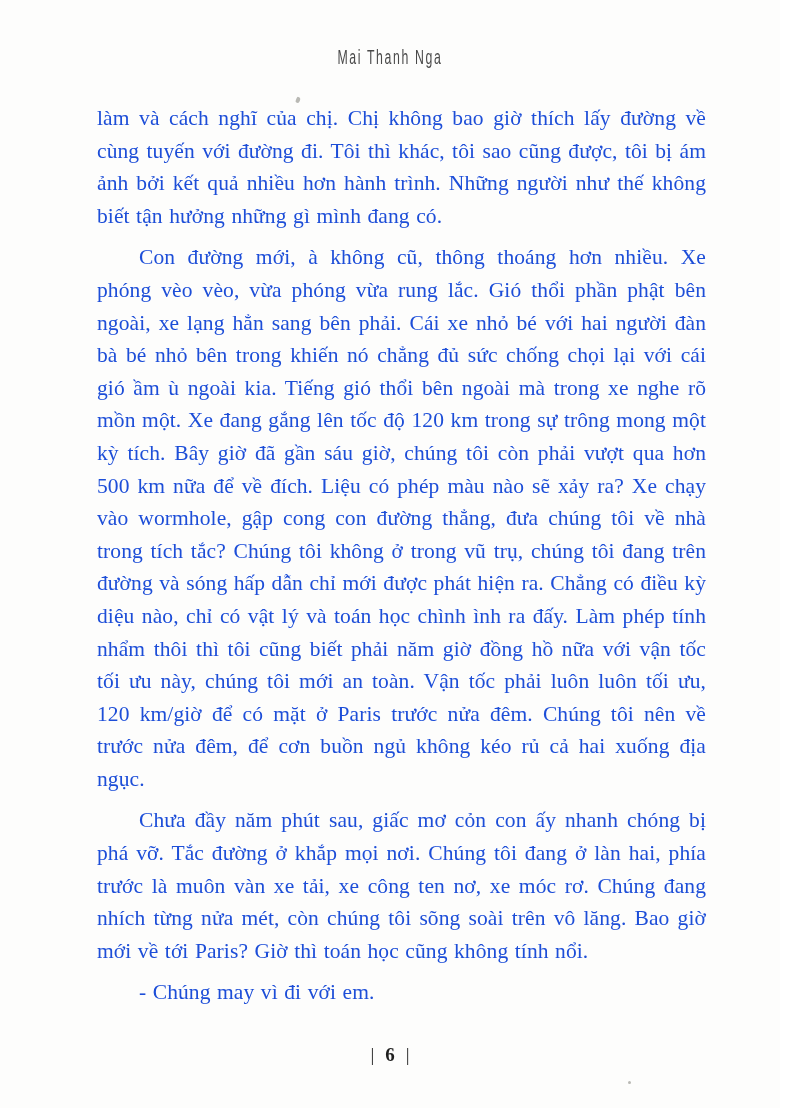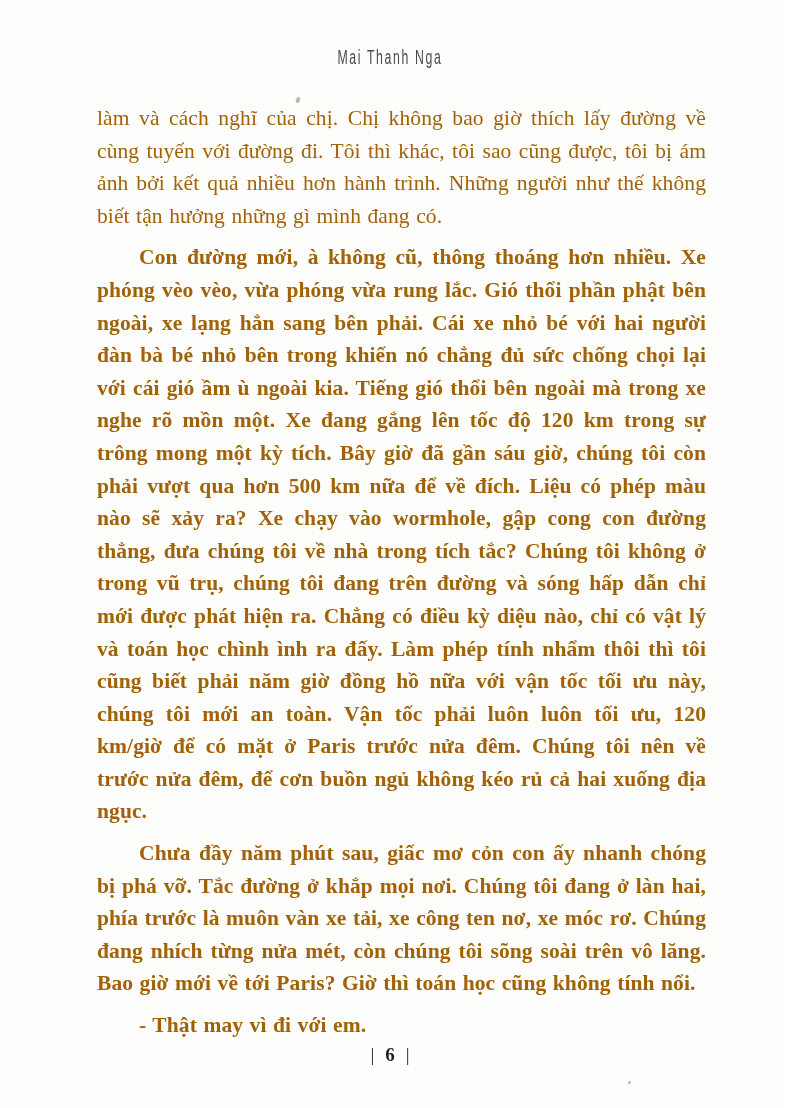--- a/index.html
+++ b/index.html
@@ -30,30 +30,29 @@
     transform-origin: center top;
   }
   .body-text {
     position: absolute;
     left: 97px;
     top: 102px;
     width: 609px;
     text-align: justify;
     font-size: 21.5px;
     line-height: 32.6px;
-    color: #a16207;
+    color: #1d4ed8;
     letter-spacing: 0.1px;
     word-spacing: 1px;
   }
   .para {
     margin: 0 0 9px 0;
   }
   .para.indent {
     text-indent: 42px;
-    font-weight: bold;
   }
   .page-footer {
     position: absolute;
     top: 1044px;
     left: 0;
     width: 100%;
     text-align: center;
     font-size: 19px;
     color: #1f1f1f;
   }
@@ -91,21 +90,21 @@
 <div class="page">
 
   <div class="running-header">Mai Thanh Nga</div>
 
   <span class="scan-speck speck-1"></span>
 
   <div class="body-text">
     <p class="para">làm và cách nghĩ của chị. Chị không bao giờ thích lấy đường về cùng tuyến với đường đi. Tôi thì khác, tôi sao cũng được, tôi bị ám ảnh bởi kết quả nhiều hơn hành trình. Những người như thế không biết tận hưởng những gì mình đang có.</p>
     <p class="para indent">Con đường mới, à không cũ, thông thoáng hơn nhiều. Xe phóng vèo vèo, vừa phóng vừa rung lắc. Gió thổi phần phật bên ngoài, xe lạng hẳn sang bên phải. Cái xe nhỏ bé với hai người đàn bà bé nhỏ bên trong khiến nó chẳng đủ sức chống chọi lại với cái gió ầm ù ngoài kia. Tiếng gió thổi bên ngoài mà trong xe nghe rõ mồn một. Xe đang gắng lên tốc độ 120 km trong sự trông mong một kỳ tích. Bây giờ đã gần sáu giờ, chúng tôi còn phải vượt qua hơn 500 km nữa để về đích. Liệu có phép màu nào sẽ xảy ra? Xe chạy vào wormhole, gập cong con đường thẳng, đưa chúng tôi về nhà trong tích tắc? Chúng tôi không ở trong vũ trụ, chúng tôi đang trên đường và sóng hấp dẫn chỉ mới được phát hiện ra. Chẳng có điều kỳ diệu nào, chỉ có vật lý và toán học chình ình ra đấy. Làm phép tính nhẩm thôi thì tôi cũng biết phải năm giờ đồng hồ nữa với vận tốc tối ưu này, chúng tôi mới an toàn. Vận tốc phải luôn luôn tối ưu, 120 km/giờ để có mặt ở Paris trước nửa đêm. Chúng tôi nên về trước nửa đêm, để cơn buồn ngủ không kéo rủ cả hai xuống địa ngục.</p>
     <p class="para indent">Chưa đầy năm phút sau, giấc mơ cỏn con ấy nhanh chóng bị phá vỡ. Tắc đường ở khắp mọi nơi. Chúng tôi đang ở làn hai, phía trước là muôn vàn xe tải, xe công ten nơ, xe móc rơ. Chúng đang nhích từng nửa mét, còn chúng tôi sõng soài trên vô lăng. Bao giờ mới về tới Paris? Giờ thì toán học cũng không tính nổi.</p>
-    <p class="para indent">- Thật may vì đi với em.</p>
+    <p class="para indent">- Chúng may vì đi với em.</p>
   </div>
 
   <div class="page-footer">
     <span class="footer-bar">|</span><span class="page-number">6</span><span class="footer-bar">|</span>
   </div>
 
   <span class="scan-speck speck-2"></span>
 
 </div>
 

